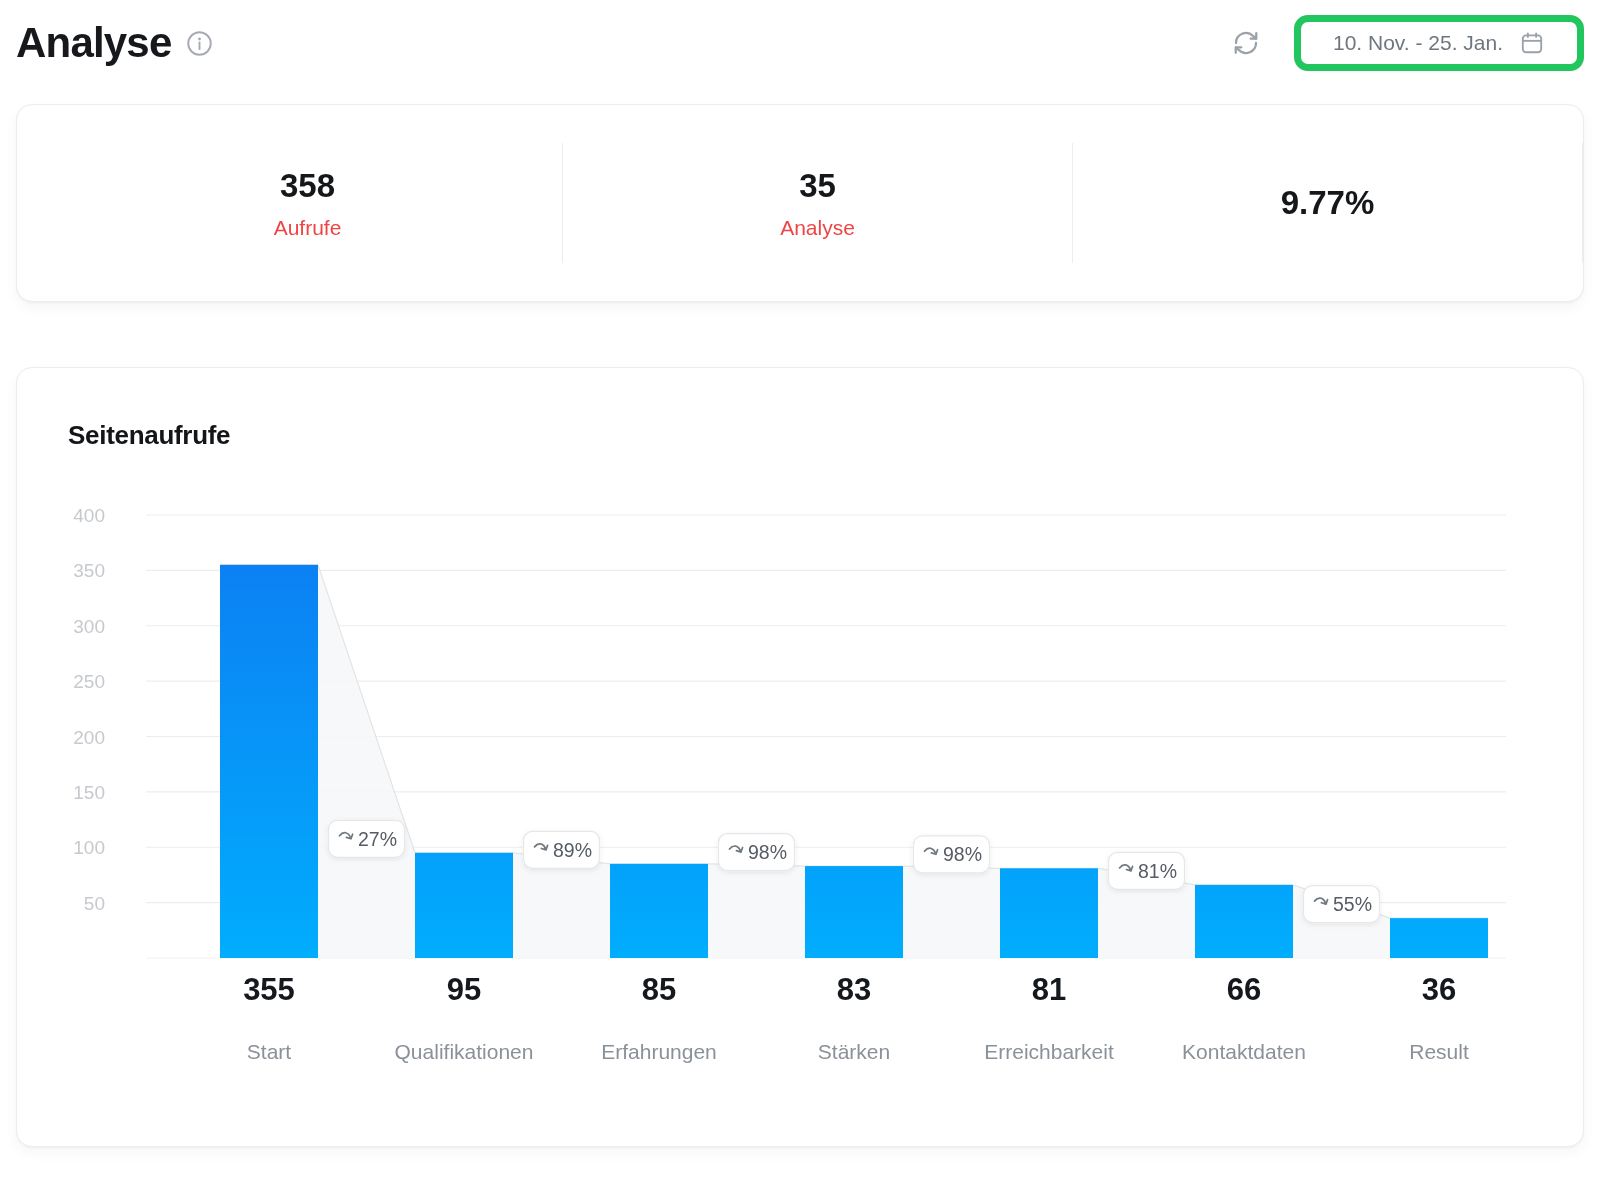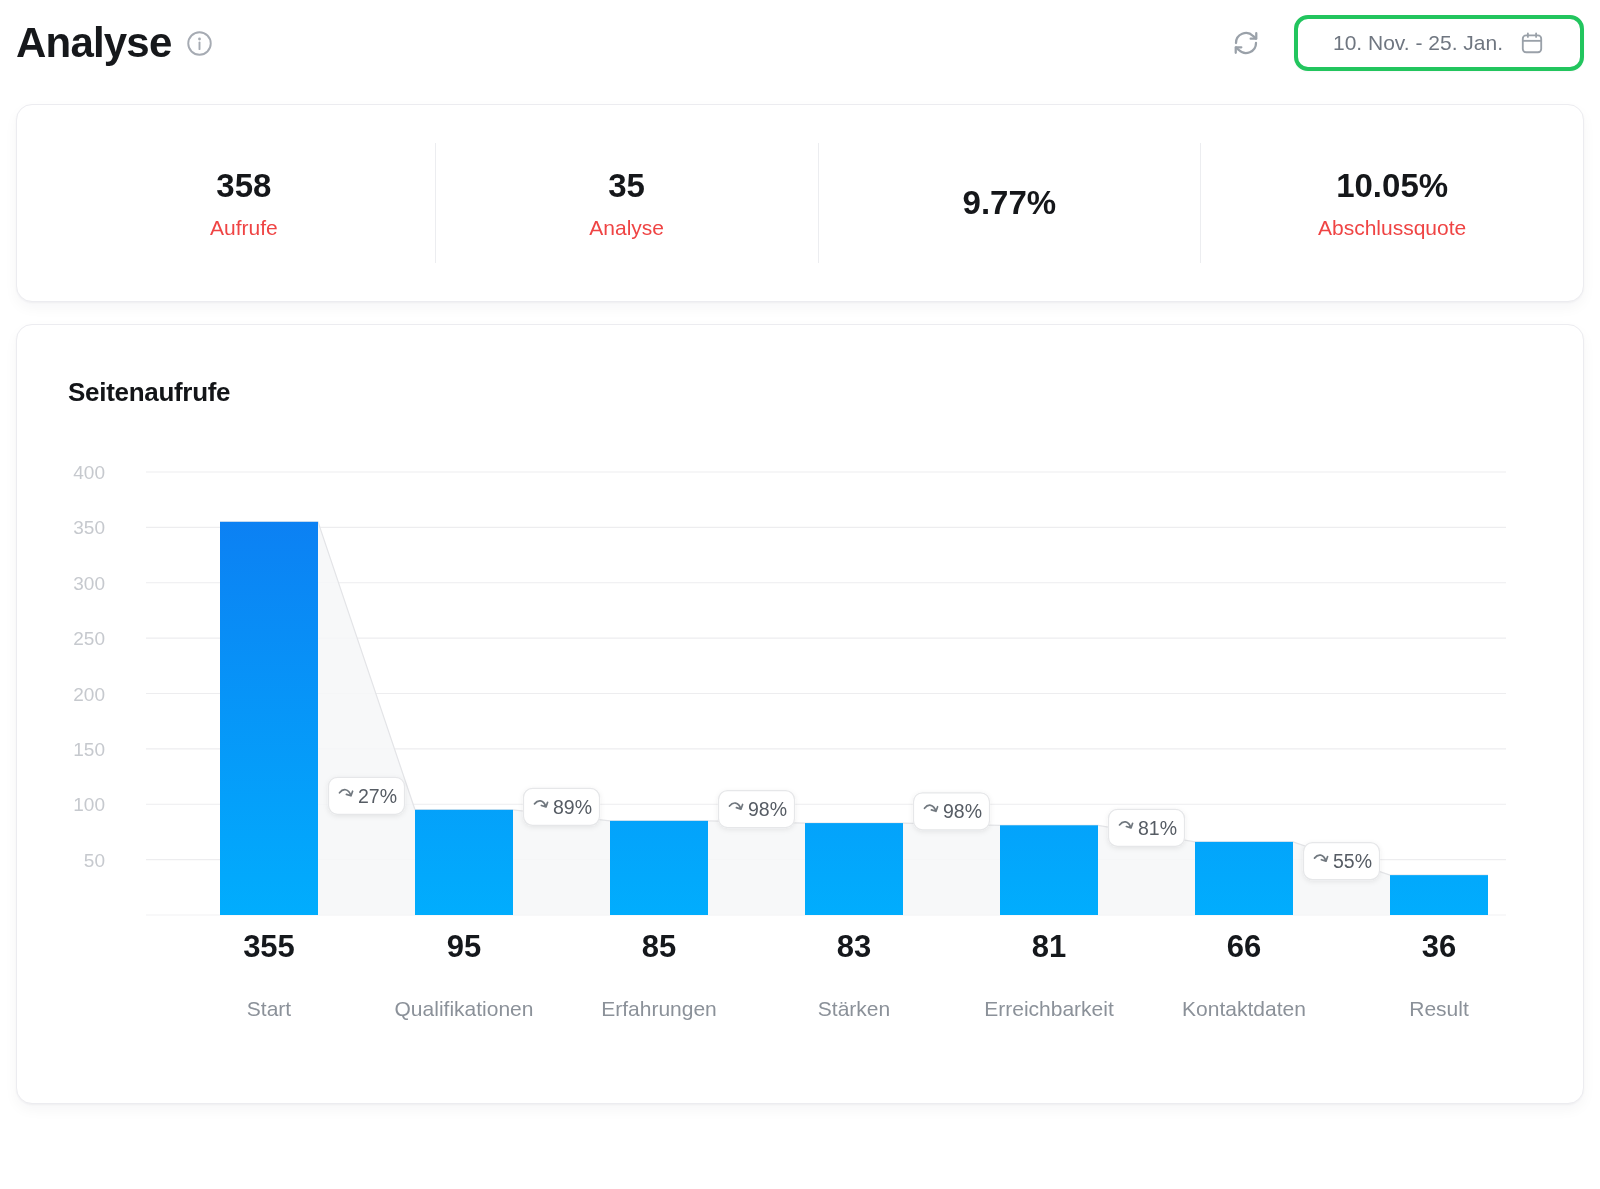--- a/index.html
+++ b/index.html
@@ -37,21 +37,21 @@
   }
   .header-spacer { flex: 1; }
   .refresh-btn {
     width: 36px; height: 36px;
     margin-right: 30px;
     display: flex; align-items: center; justify-content: center;
     background: none; border: none; padding: 0; cursor: pointer;
   }
   .date-btn {
     width: 290px; height: 56px;
-    border: 4px solid #22c55e;
+    border: 7px solid #22c55e;
     border-radius: 14px;
     background: #fff;
     display: flex; align-items: center; justify-content: center;
     gap: 16px;
     cursor: pointer;
     box-shadow: 0 1px 2px rgba(16,24,40,0.03);
   }
   .date-label {
     font-size: 21px;
     color: #6f7680;
@@ -84,21 +84,21 @@
     font-size: 21px;
     color: #ef4444;
   }
   .stat-divider {
     width: 1px;
     height: 120px;
     background: #ecedf0;
   }
   
   .chart-card {
-    margin-top: 22px;
+    margin-top: 65px;
     height: 780px;
     position: relative;
   }
   .chart-title {
     position: absolute;
     top: 52px;
     left: 51px;
     margin: 0;
     font-size: 26px;
     font-weight: 700;
@@ -160,24 +160,20 @@
     <div class="stat-divider"></div>
     <div class="stat-cell">
       <div class="stat-value">35</div>
       <div class="stat-label">Analyse</div>
     </div>
     <div class="stat-divider"></div>
     <div class="stat-cell">
       <div class="stat-value">9.77%</div>
     </div>
     <div class="stat-divider"></div>
-    <div class="stat-cell">
-      <div class="stat-value">10.05%</div>
-      <div class="stat-label">Abschlussquote</div>
-    </div>
   </div>
 
   <div class="card chart-card">
     <h2 class="chart-title">Seitenaufrufe</h2>
     <svg class="chart-svg" id="funnel-svg" viewBox="0 0 1566 660" xmlns="http://www.w3.org/2000/svg">
         <defs>
           <linearGradient id="barGrad" gradientUnits="userSpaceOnUse" x1="0" y1="29" x2="0" y2="472">
             <stop offset="0%" stop-color="#0d7bf2"></stop>
             <stop offset="100%" stop-color="#01adfd"></stop>
           </linearGradient>

